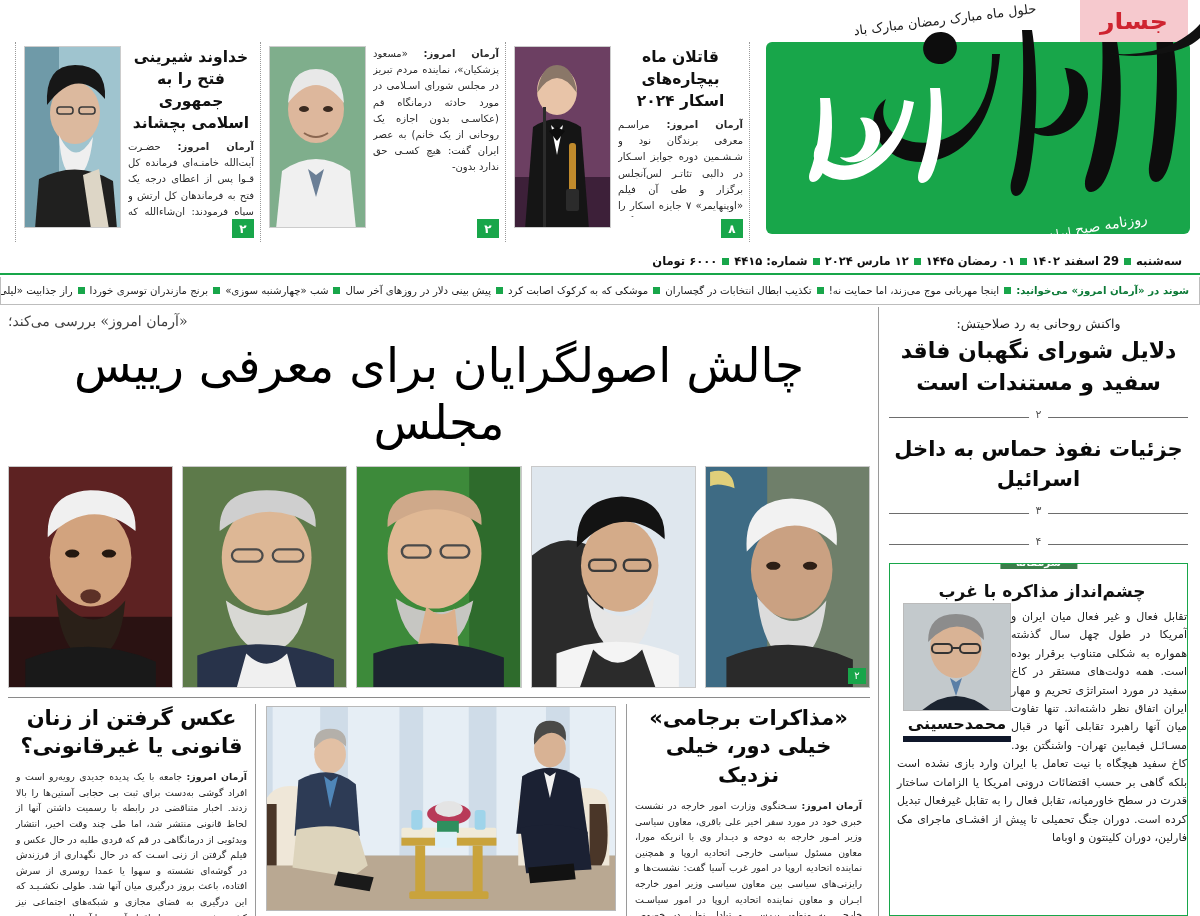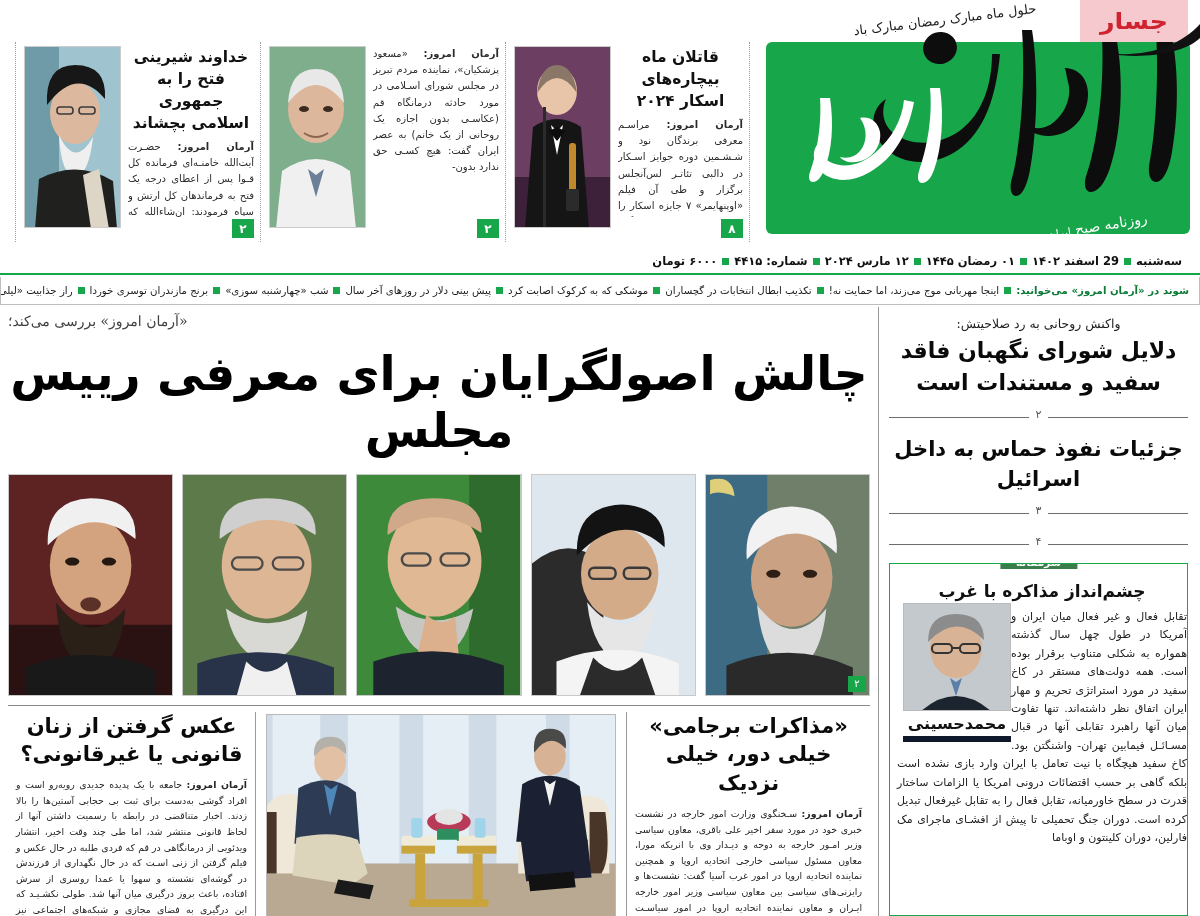--- a/index.html
+++ b/index.html
@@ -188,22 +188,22 @@
     text-align: center; font-size: 16px; font-weight: bold; color: #111;
     padding: 3px 0 3px 0; border-bottom: 6px solid #0f172a;
   }
 
   
   .lead-kicker {
     text-align: left; font-size: 14px; color: #404040; padding-top: 6px;
     font-family: "DejaVu Serif", "Liberation Serif", serif;
   }
   .lead-head {
-    text-align: center; font-size: 47px; font-weight: bold; color: #000;
-    line-height: 1.22; margin-top: 16px; letter-spacing: -0.5px;
+    text-align: center; font-size: 47px; font-weight: normal; color: #000;
+    line-height: 1.22; margin-top: 8px; letter-spacing: -0.5px;
   }
   .photo-strip {
     margin-top: 14px; display: flex; flex-direction: row; gap: 9px;
     height: 222px;
   }
   .pstrip-item {
     flex: 1; border: 1px solid #c9c9c9; position: relative; overflow: hidden;
   }
   .pstrip-item .pbadge {
     position: absolute; bottom: 3px; right: 3px;

